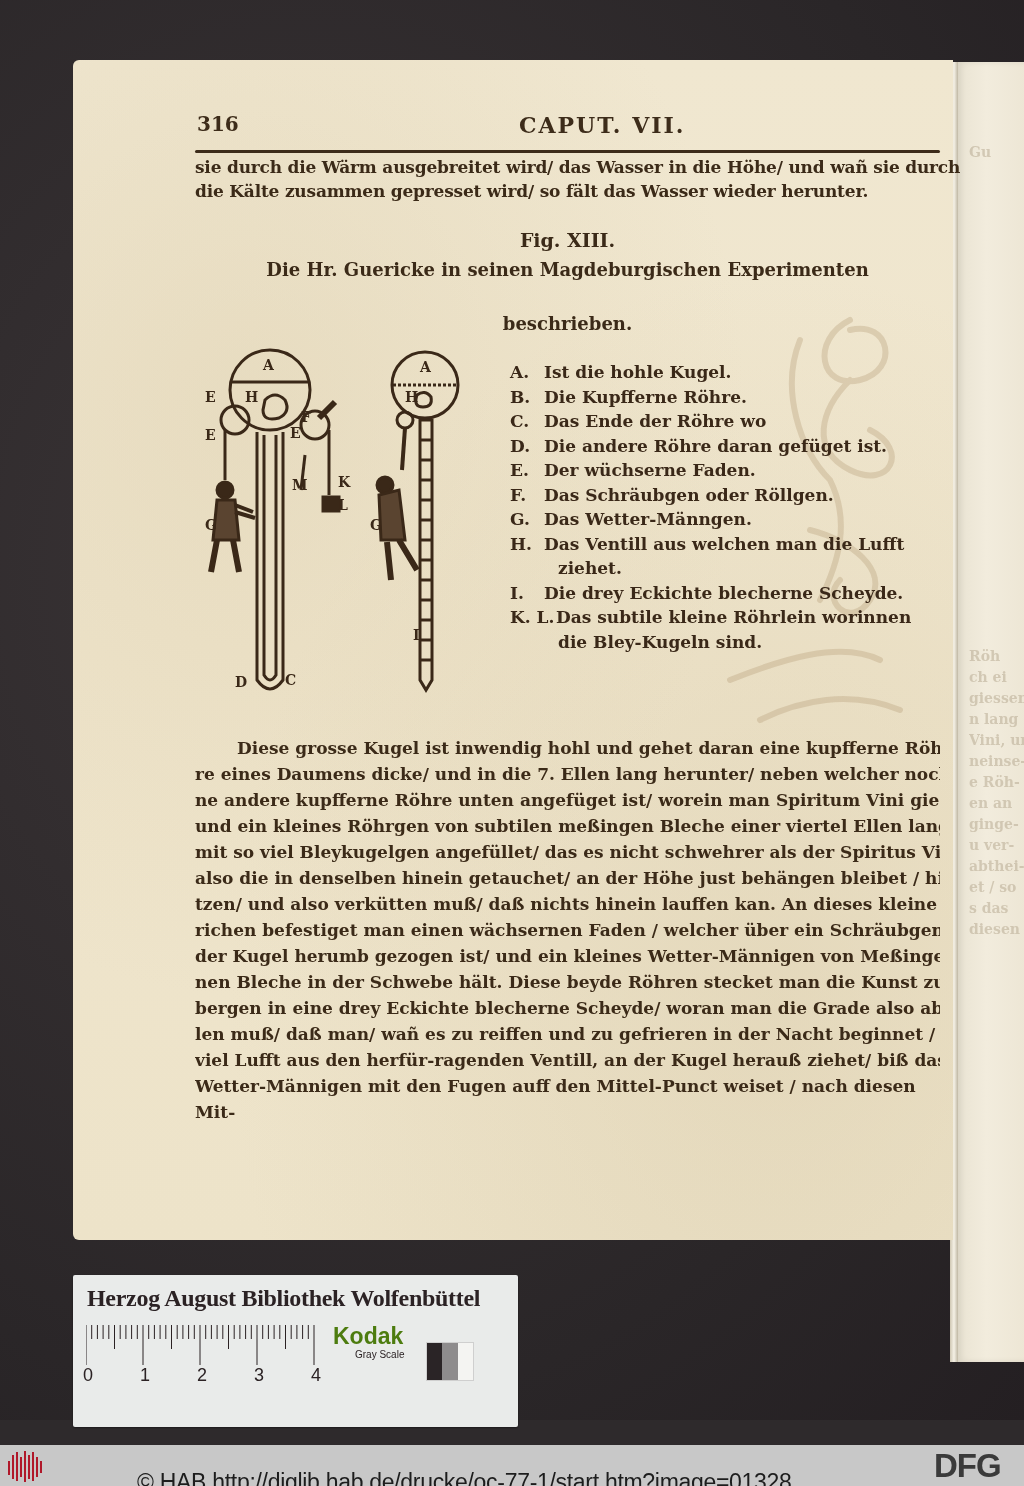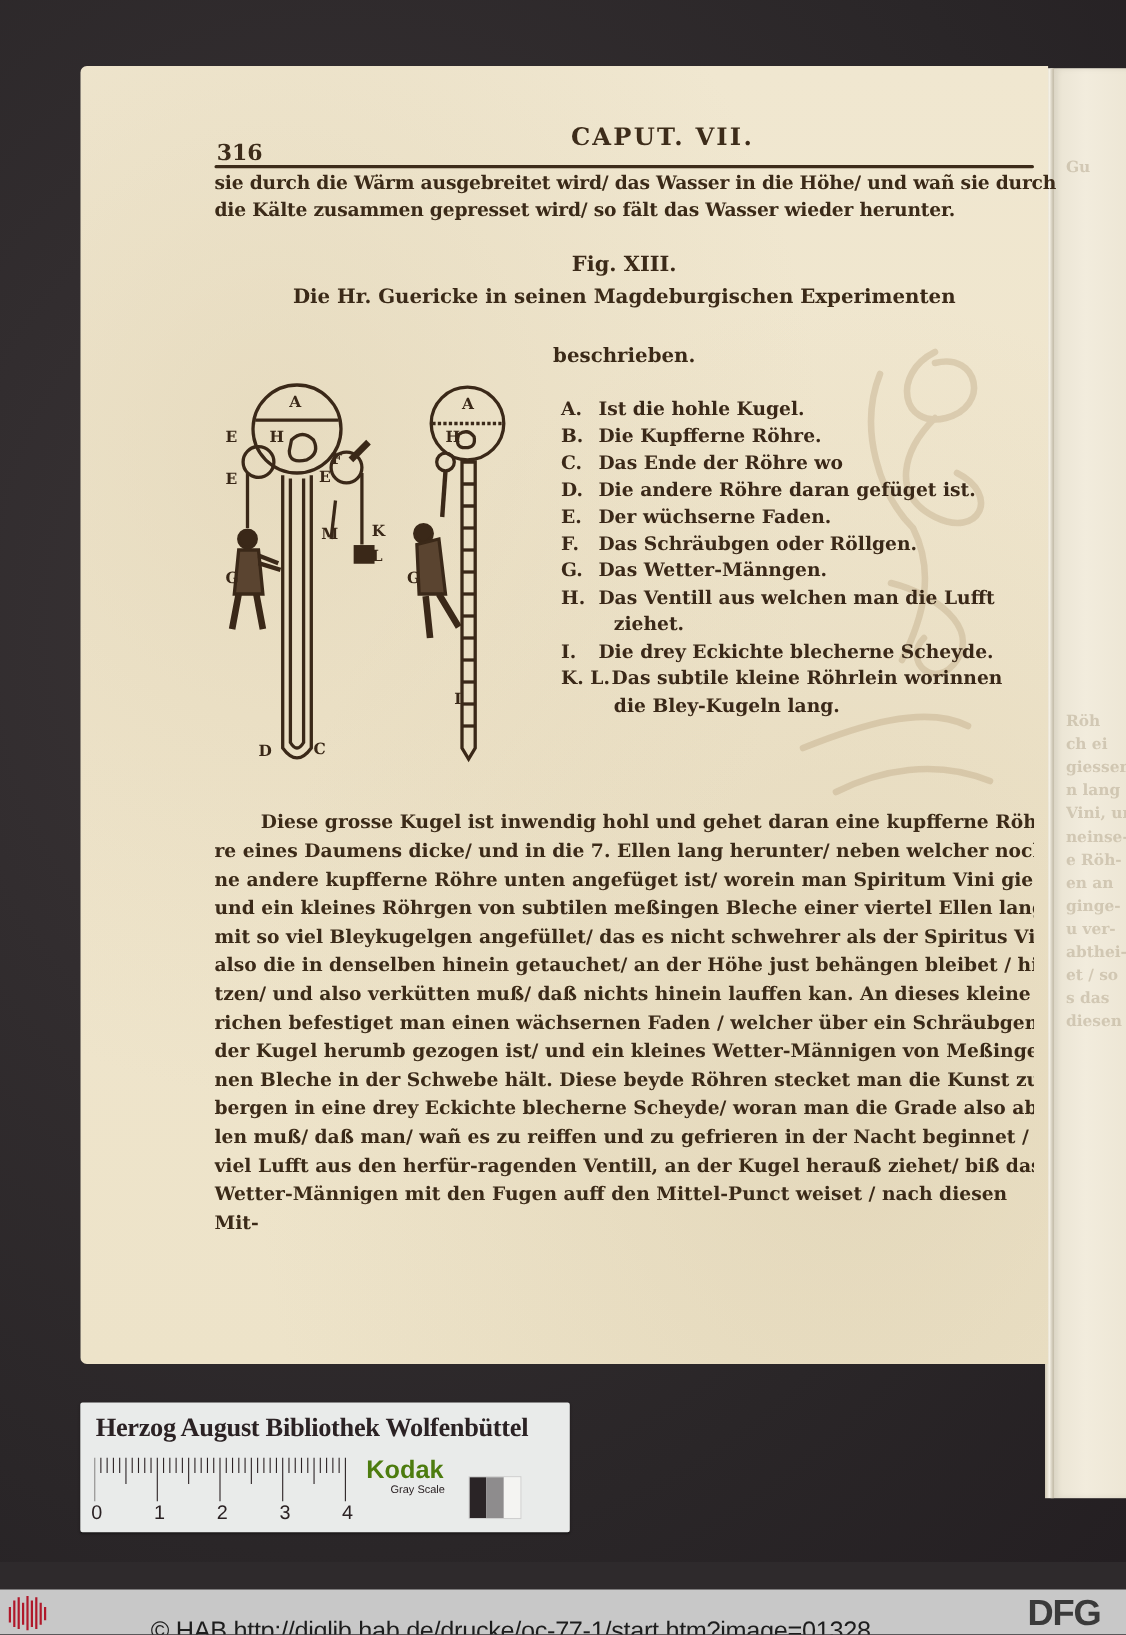--- a/index.html
+++ b/index.html
@@ -31,21 +31,21 @@
       background:
         radial-gradient(ellipse at 20% 30%, rgba(215,200,165,0.35) 0%, rgba(0,0,0,0) 50%),
         radial-gradient(ellipse at 80% 80%, rgba(210,195,160,0.35) 0%, rgba(0,0,0,0) 55%),
         linear-gradient(180deg,#f0e7d0 0%, #efe5cc 50%, #ede3c9 100%);
       border-radius:6px 0 0 6px;
     }
     .running-head {
       position:absolute; left:197px; top:110px; width:745px; height:34px;
       font-size:22px; font-weight:bold; color:#3d2c1a;
     }
-    .running-head .pno { position:absolute; left:0; top:16px; font-size:20px; }
+    .running-head .pno { position:absolute; left:0; top:2px; font-size:20px; }
     .running-head .caput { position:absolute; left:322px; top:2px; letter-spacing:2px; }
     .rule {
       position:absolute; left:195px; top:150px; width:745px; height:3px;
       background:#3d2c1a; border-radius:2px;
     }
     .para-line {
       position:absolute; left:195px; font-size:17px; font-weight:bold; color:#3b2a18;
       white-space:nowrap; letter-spacing:-0.2px;
     }
     .fig-title {
@@ -62,21 +62,21 @@
     .legend .cont { padding-left:48px; }
     .illustration { position:absolute; left:195px; top:340px; width:300px; height:360px; }
     .body-text {
       position:absolute; left:195px; top:735px; width:745px;
       font-size:17px; font-weight:bold; color:#3b2a18; line-height:26px;
     }
     .body-text .ln { white-space:nowrap; overflow:hidden; height:26px; }
     .body-text .indent { padding-left:42px; }
     .body-text .right { text-align:left; }
     .color-card {
-      position:absolute; left:73px; top:1275px; width:445px; height:118px;
+      position:absolute; left:73px; top:1275px; width:445px; height:152px;
       background:#e9ebea; border-radius:2px;
       box-shadow: 0 1px 2px rgba(0,0,0,0.4);
     }
     .color-card .title {
       position:absolute; left:14px; top:10px; font-family:"Liberation Serif", serif;
       font-weight:bold; font-size:24px; color:#2b2224; letter-spacing:-0.3px; white-space:nowrap;
     }
     .color-card .ruler { position:absolute; left:13px; top:50px; width:240px; height:40px; }
     .color-card .nums {
       position:absolute; left:8px; top:90px; width:250px; height:20px;
@@ -289,21 +289,21 @@
     </div>
   <div class="row">
       <span class="k">I.</span>
       <span>Die drey Eckichte blecherne Scheyde.</span>
     </div>
   <div class="row">
       <span class="k k2">K. L.</span>
       <span>Das subtile kleine Röhrlein worinnen</span>
     </div>
   <div class="row cont">
-      <span>die Bley-Kugeln lang.</span>
+      <span>die Bley-Kugeln sind.</span>
     </div>
 </div>
 
 <div class="body-text">
   <div class="ln indent">Diese grosse Kugel ist inwendig hohl und gehet daran eine kupfferne Röh-</div>
   <div class="ln">re eines Daumens dicke/ und in die 7. Ellen lang herunter/ neben welcher noch ei-</div>
   <div class="ln">ne andere kupfferne Röhre unten angefüget ist/ worein man Spiritum Vini giessen</div>
   <div class="ln">und ein kleines Röhrgen von subtilen meßingen Bleche einer viertel Ellen lang</div>
   <div class="ln">mit so viel Bleykugelgen angefüllet/ das es nicht schwehrer als der Spiritus Vini, und</div>
   <div class="ln">also die in denselben hinein getauchet/ an der Höhe just behängen bleibet / hineinse-</div>

